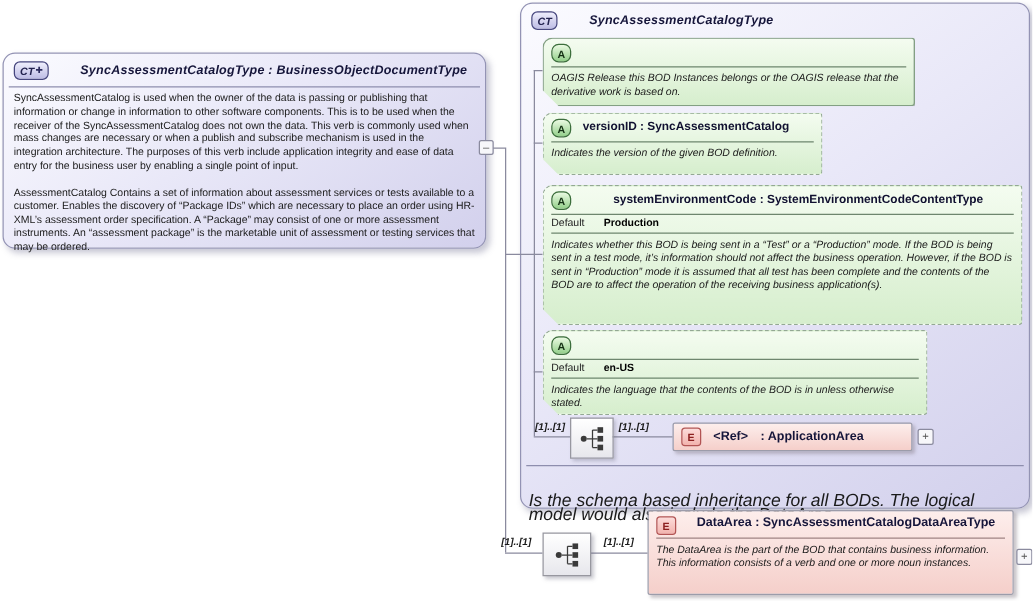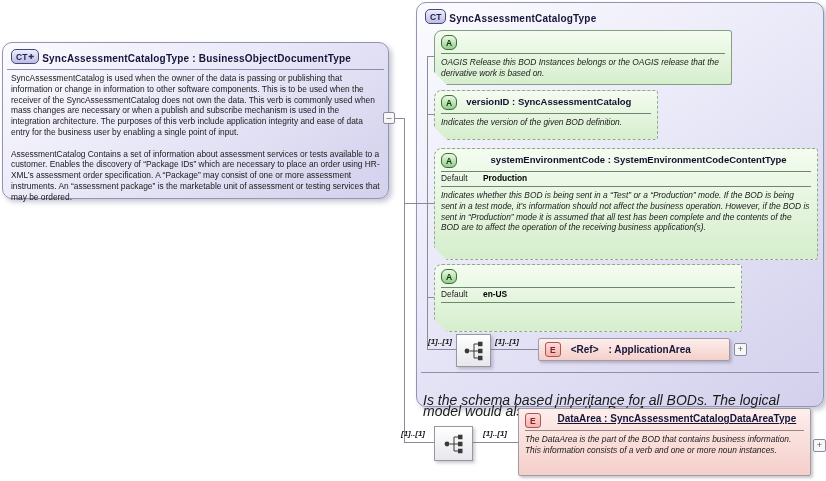--- a/index.html
+++ b/index.html
@@ -9,21 +9,21 @@
     background:#fff;
   }
   
   .big-box{
     position:absolute;border:1px solid #9393b4;border-radius:10px;
     background:linear-gradient(145deg,#fbfbff 0%,#e9e8f8 45%,#d2d0ec 100%);
     box-shadow:3px 3px 5px rgba(130,130,160,.45);
   }
   #left-box{left:2px;top:42px;width:385px;height:155px;}
   #right-box{left:416px;top:2px;width:406px;height:403px;}
-  .box-head{display:flex;align-items:flex-end;gap:3px;padding:6px 8px 4px 8px;}
+  .box-head{display:flex;align-items:center;gap:25px;padding:6px 8px 4px 8px;font-style:italic;}
   .box-title{font-weight:bold;font-size:10px;color:#15153a;letter-spacing:.2px;white-space:nowrap;}
   .head-sep{border-top:1px solid #8e8eae;margin:1px 4px 0 4px;}
   .anno{padding:3px 8px;font-size:8.4px;line-height:10.8px;color:#1a1a1a;}
   .anno p{margin:0 0 10.8px 0;}
   .anno p:last-child{margin:0;}
   
   .type-icon{
     display:inline-flex;align-items:center;justify-content:center;gap:1px;
     font-weight:bold;font-size:8.5px;height:13px;padding:0 4px;border-radius:5px;
     flex:0 0 auto;
@@ -56,21 +56,21 @@
   
   .elem{
     position:absolute;border:1px solid #9c9caa;border-radius:2px;
     background:linear-gradient(#fdeeec,#f5cfca);
     box-shadow:2px 2px 3px rgba(120,110,120,.4);
   }
   #ref-box{left:538px;top:338px;width:192px;height:23px;display:flex;align-items:center;gap:10px;padding:0 6px;box-sizing:border-box;}
   .elem-title{font-weight:bold;font-size:10px;color:#15153a;white-space:nowrap;}
   #da-box{left:518px;top:408px;width:293px;height:68px;box-sizing:border-box;}
   .elem-head{display:flex;align-items:flex-start;gap:9px;padding:4px 6px 1px 6px;}
-  .elem-title.wrap{flex:1;text-align:center;word-break:break-all;white-space:normal;font-size:10px;line-height:12px;text-decoration:underline;}
+  .elem-title.wrap{flex:1;text-align:center;word-break:break-all;white-space:normal;font-size:10px;line-height:12px;}
   .elem-sep{border-top:1px solid #a08484;margin:1px 6px 0 6px;}
   .elem-anno{padding:3px 6px;font-style:italic;font-size:8.4px;line-height:10.8px;color:#1a1a1a;}
   
   .footer-sep{position:absolute;left:4px;right:4px;top:369px;border-top:1px solid #8e8eae;}
   .footer-anno{position:absolute;left:6px;top:392px;width:392px;font-style:italic;font-size:14px;line-height:10.8px;color:#1a1a1a;}
   
   .line{position:absolute;background:#8a8a9e;}
   .line.h{height:1px;} .line.v{width:1px;}
   #line-lbox-h{left:387px;top:118px;width:17px;}
   #line-outer-v{left:404px;top:118px;height:324px;}
@@ -169,20 +169,21 @@
   <div class="attr dashed" id="attr-lang">
     <div class="attr-head">
       <span class="type-icon a-icon">A</span>
     </div>
     <div class="attr-sep"></div>
     <div class="attr-default">
       <span class="default-label">Default</span>
       <span class="default-value">en-US</span>
     </div>
     <div class="attr-sep"></div>
+    <div class="attr-anno">Indicates the language that the contents of the BOD is in unless otherwise stated.</div>
   </div>
 
   <div class="elem" id="ref-box">
     <span class="type-icon e-icon">E</span>
     <span class="elem-title">&lt;Ref&gt;</span>
     <span class="elem-title">: ApplicationArea</span>
   </div>
 
   <div class="elem" id="da-box">
     <div class="elem-head">

